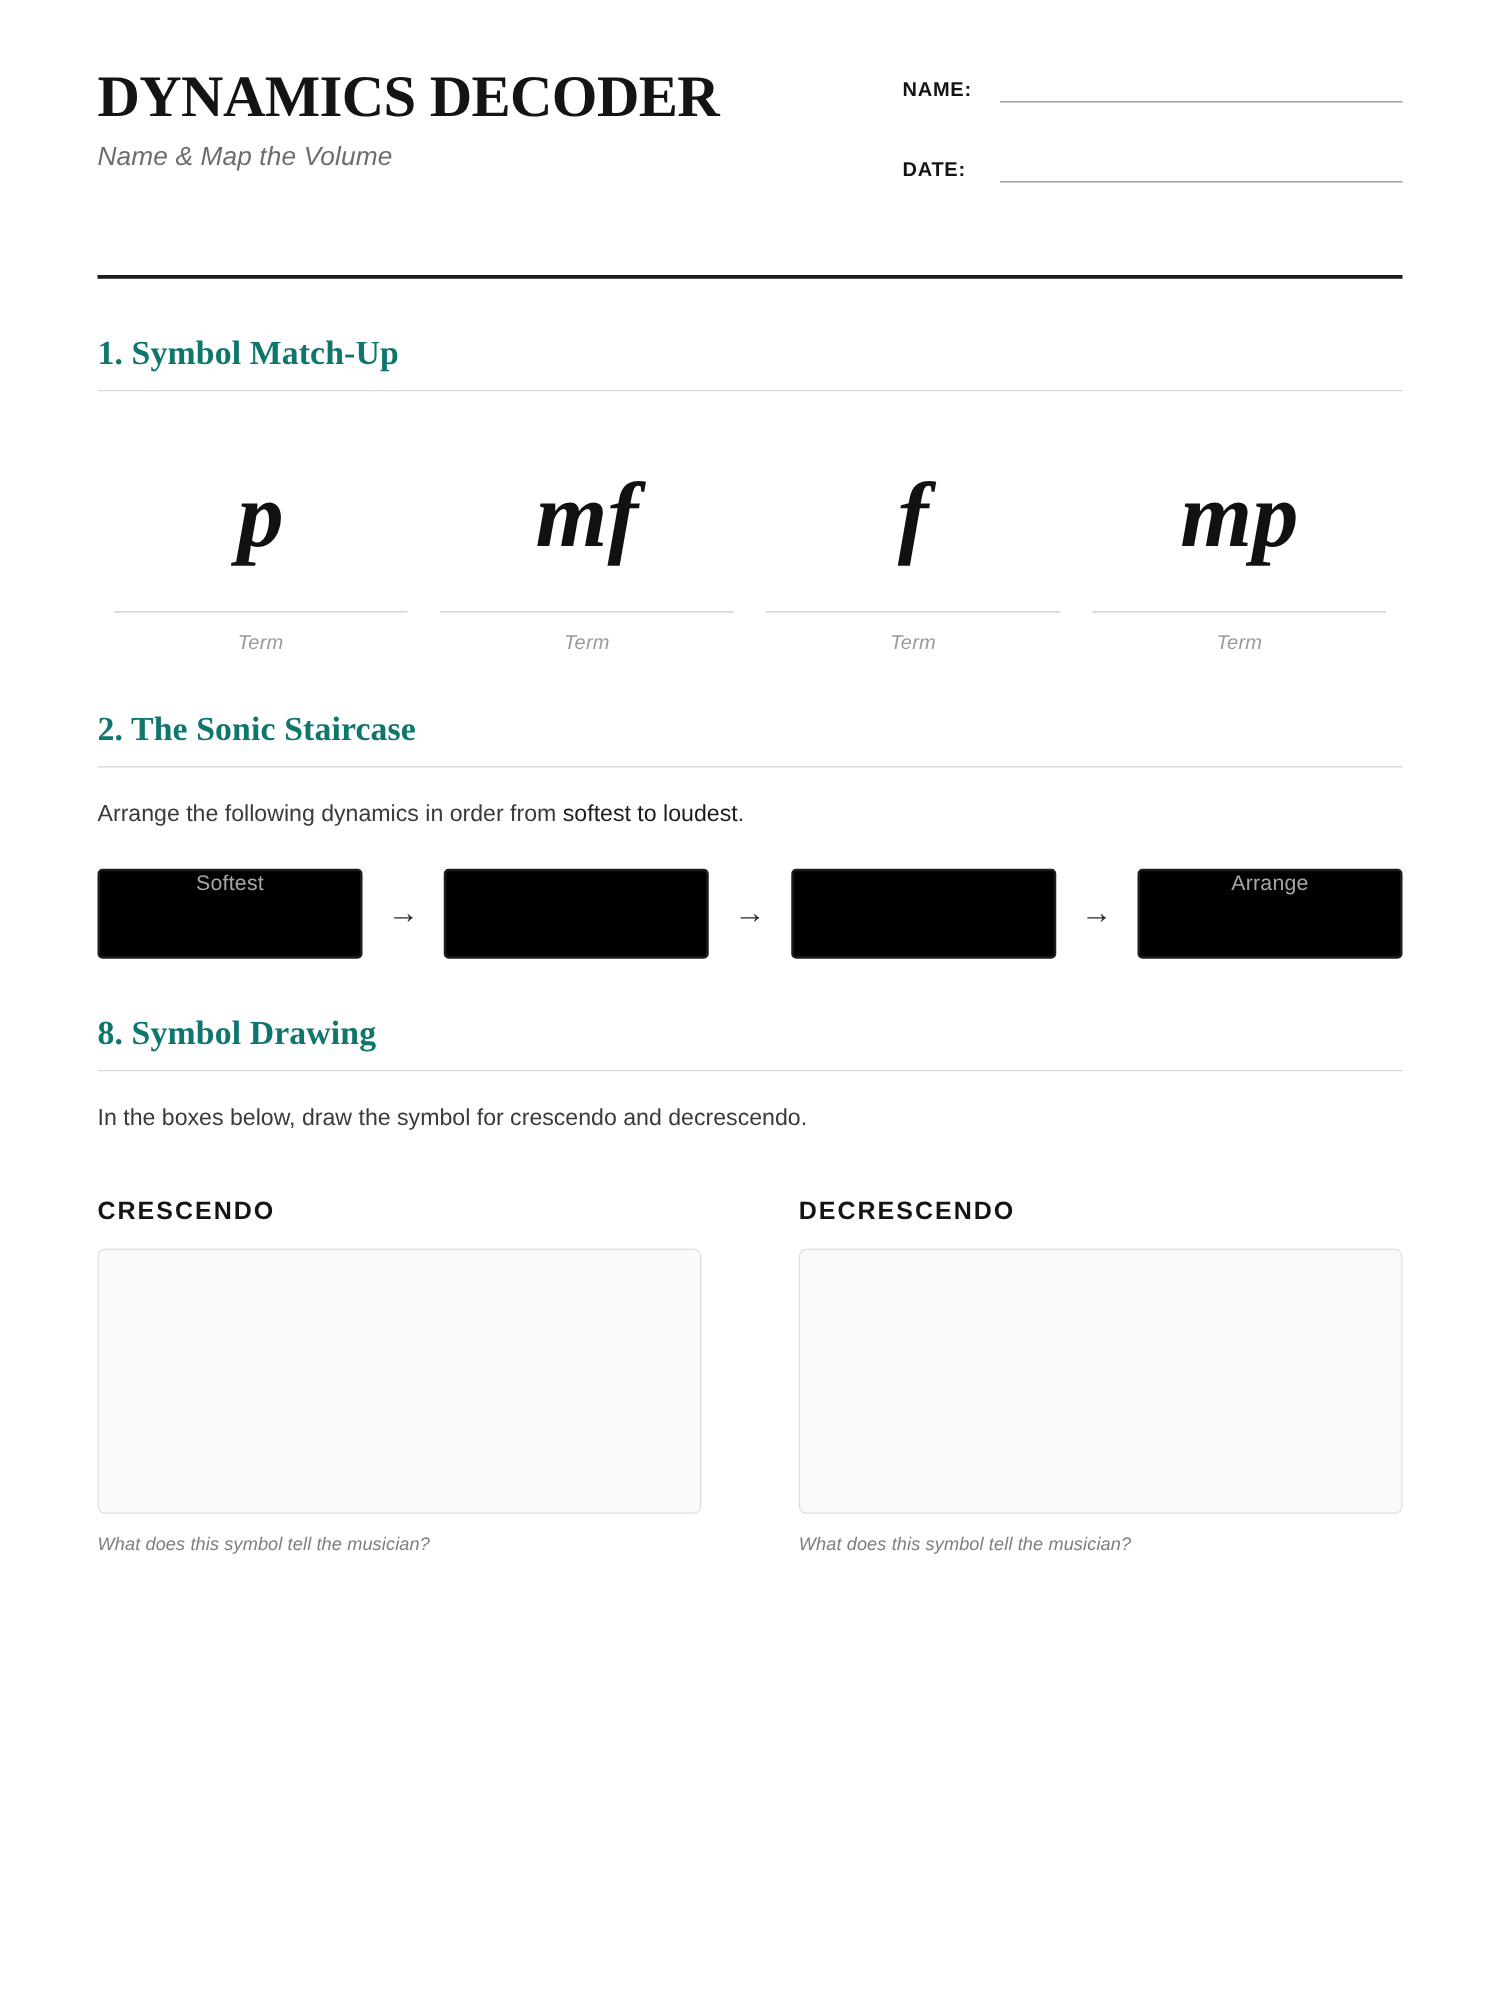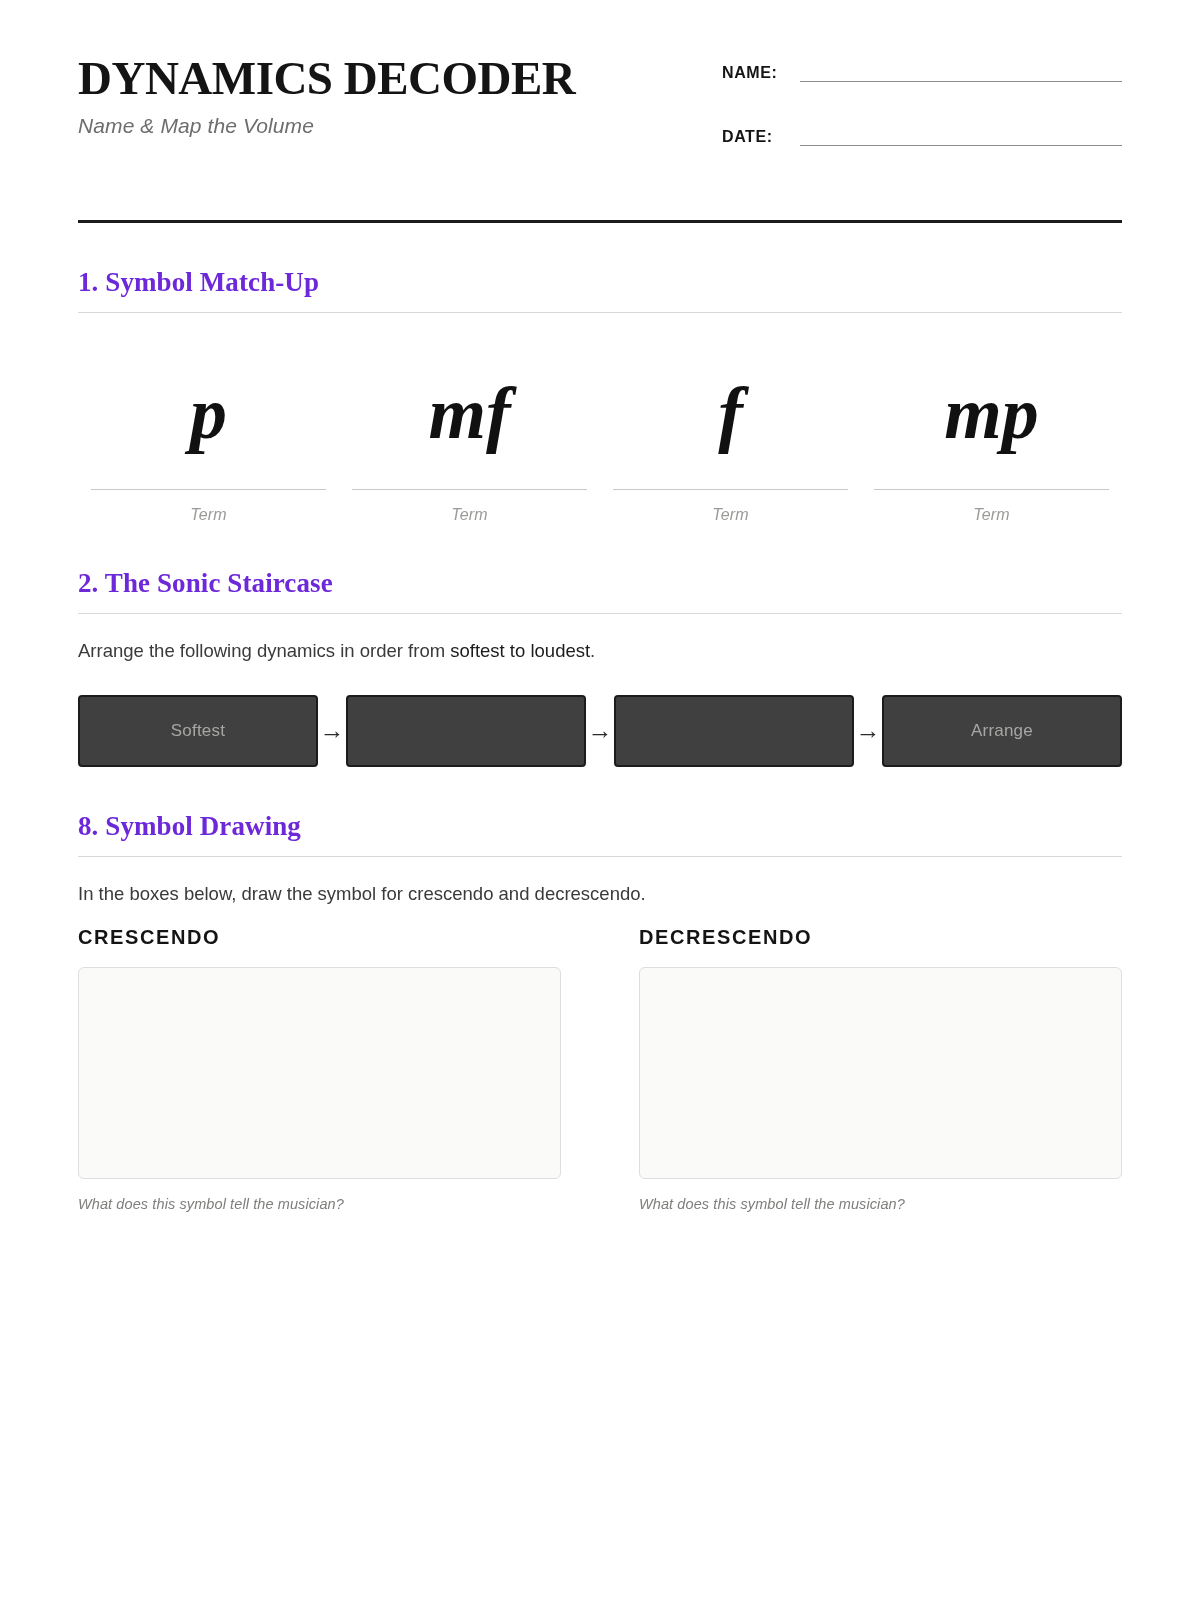--- a/index.html
+++ b/index.html
@@ -70,21 +70,21 @@
     border-top: 3.5px solid #1c1c1c;
     margin-top: 30px;
   }
 
   
   .section { margin-top: 44px; }
   .section-title {
     font-family: "Liberation Serif", serif;
     font-weight: bold;
     font-size: 27px;
-    color: #6d28d9;
+    color: #0f766e;
     letter-spacing: 0.1px;
   }
   .section-rule {
     border-top: 1px solid #d8d8d6;
     margin-top: 14px;
   }
   .section-desc {
     font-size: 18.5px;
     color: #3a3a3a;
     margin-top: 24px;
@@ -147,47 +147,47 @@
     letter-spacing: 0.1px;
   }
 
   
   .staircase {
     display: flex;
     align-items: center;
     margin-top: 30px;
   }
   .stair-box {
-    width: 240px;
+    width: 212px;
     height: 72px;
     border: 2.4px solid #1c1c1c;
     border-radius: 4px;
     display: flex;
-    align-items: center;
+    align-items: flex-start;
     justify-content: center;
-    background: #404040;
+    background: #000000;
   }
   .stair-box-text {
     font-size: 17px;
     color: #a6a6a4;
     letter-spacing: 0.2px;
   }
   .stair-arrow {
     flex: 1;
     text-align: center;
     font-size: 25px;
     color: #2a2a2a;
     line-height: 1;
   }
 
   
   .draw-grid {
     display: flex;
     gap: 78px;
-    margin-top: 18px;
+    margin-top: 50px;
   }
   .draw-col { flex: 1; }
   .draw-label {
     font-size: 20px;
     font-weight: bold;
     letter-spacing: 1.6px;
     color: #141414;
   }
   .draw-box {
     margin-top: 18px;

